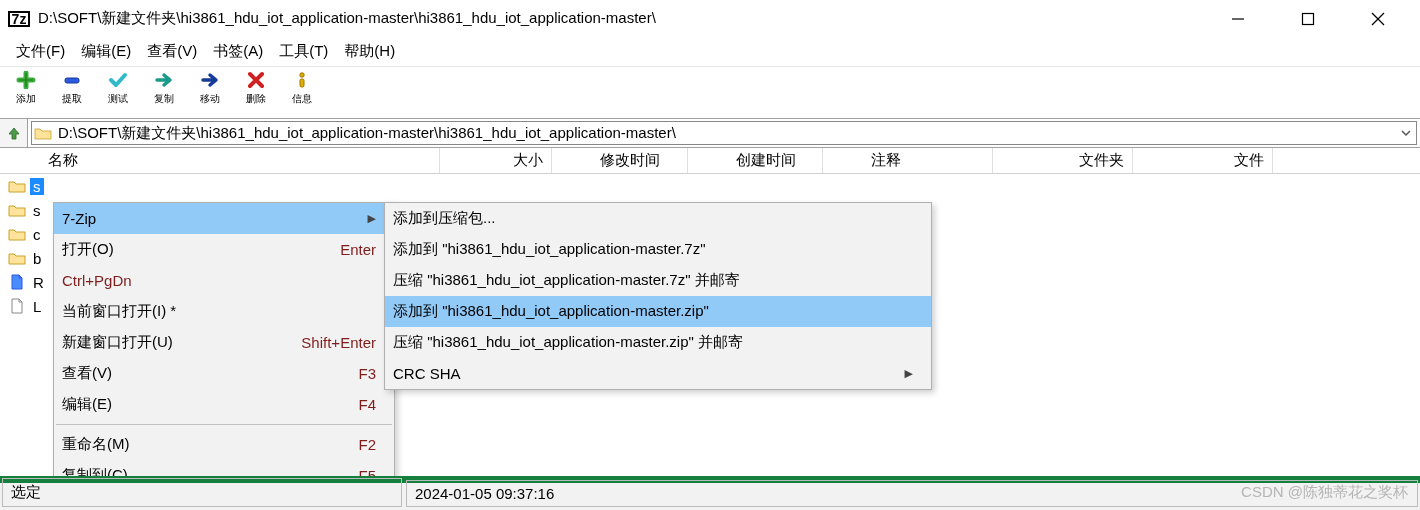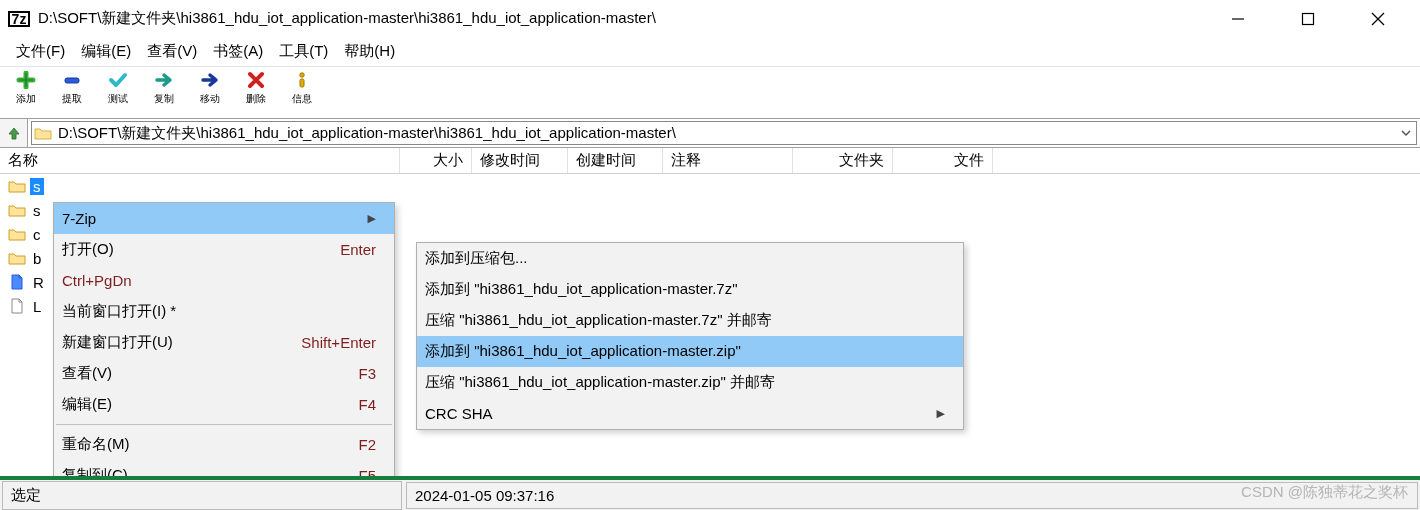--- a/index.html
+++ b/index.html
@@ -21,47 +21,47 @@
 .tool-item .lbl { font-size: 10px; line-height: 16px; }
 
 .addressbar { height: 30px; border-top: 1px solid #a0a0a0; border-bottom: 1px solid #a0a0a0; display: flex; align-items: stretch; }
 .up-btn { width: 28px; display: flex; align-items: center; justify-content: center; border-right: 1px solid #a0a0a0; background: #f4f4f4; color: #2a7a2a; }
 .addr-box { flex: 1; display: flex; align-items: center; border: 1px solid #888; margin: 2px 3px; background: #fff; }
 .folder-icon { width: 22px; display: flex; align-items: center; justify-content: center; color: #d9a93e; }
 .addr-text { flex: 1; padding: 2px 4px; }
 .dropdown-arrow { width: 20px; display: flex; align-items: center; justify-content: center; color: #555; }
 
 .list-header { height: 26px; border-bottom: 1px solid #d0d0d0; display: flex; align-items: center; }
-.list-header .col { padding: 0 8px; border-right: 1px solid #e0e0e0; height: 100%; display: flex; align-items: center; }
+.list-header .col { padding: 0 8px; border-right: 1px solid #e0e0e0; height: 100%; display: flex; align-items: center; margin-left: 40px; }
 .col-name { width: 400px; }
 .col-size { width: 72px; justify-content: flex-end; }
 .col-mod { width: 96px; }
 .col-created { width: 95px; }
 .col-comment { width: 130px; }
 .col-folders { width: 100px; justify-content: flex-end; }
 .col-files { width: 100px; justify-content: flex-end; }
 
 .list-body { position: relative; height: 290px; }
 .file-row { height: 24px; display: flex; align-items: center; padding-left: 8px; gap: 4px; }
 .file-ico { width: 18px; height: 18px; display: inline-flex; align-items: center; justify-content: center; }
 .file-row .name-txt { white-space: nowrap; overflow: hidden; }
 .sel { background: #1a8cff; color: #fff; }
 .file-row.clipped { width: 50px; overflow: hidden; }
 
 .context-menu { position: absolute; background: #f2f2f2; border: 1px solid #b0b0b0; box-shadow: 3px 3px 6px rgba(0,0,0,0.18); }
 .ctx-main { top: 202px; left: 53px; width: 342px; }
-.ctx-sub { top: 202px; left: 416px; width: 548px; margin-top: 40px; }
+.ctx-sub { top: 202px; left: 384px; width: 548px; }
 .ctx-row { height: 31px; display: flex; align-items: center; padding: 0 18px 0 8px; }
 .ctx-row.hover { background: #91c9f7; }
 .ctx-row .lbl { flex: 1; }
 .ctx-row .hot { color: #7f1d1d; }
 .ctx-row .arrow { font-size: 11px; color: #444; }
 .ctx-sep { height: 1px; background: #c0c0c0; margin: 4px 2px; }
 
-.statusbar { position: absolute; bottom: 0; left: 0; right: 0; height: 34px; border-top: 4px solid #15803d; display: flex; align-items: center; background: #f2f2f2; }
+.statusbar { position: absolute; bottom: 0; left: 0; right: 0; height: 34px; border-top: 7px solid #15803d; display: flex; align-items: flex-end; background: #f2f2f2; }
 .status-cell { border: 1px solid #bbb; margin: 3px 2px; padding: 4px 8px; display: flex; align-items: center; }
 .status-left { width: 400px; }
 .status-right { flex: 1; }
 
 .watermark { position: absolute; right: 12px; bottom: 8px; color: rgba(120,120,120,0.5); font-size: 15px; pointer-events: none; }
 
 svg { display: block; }
 </style>
 </head>
 <body>

